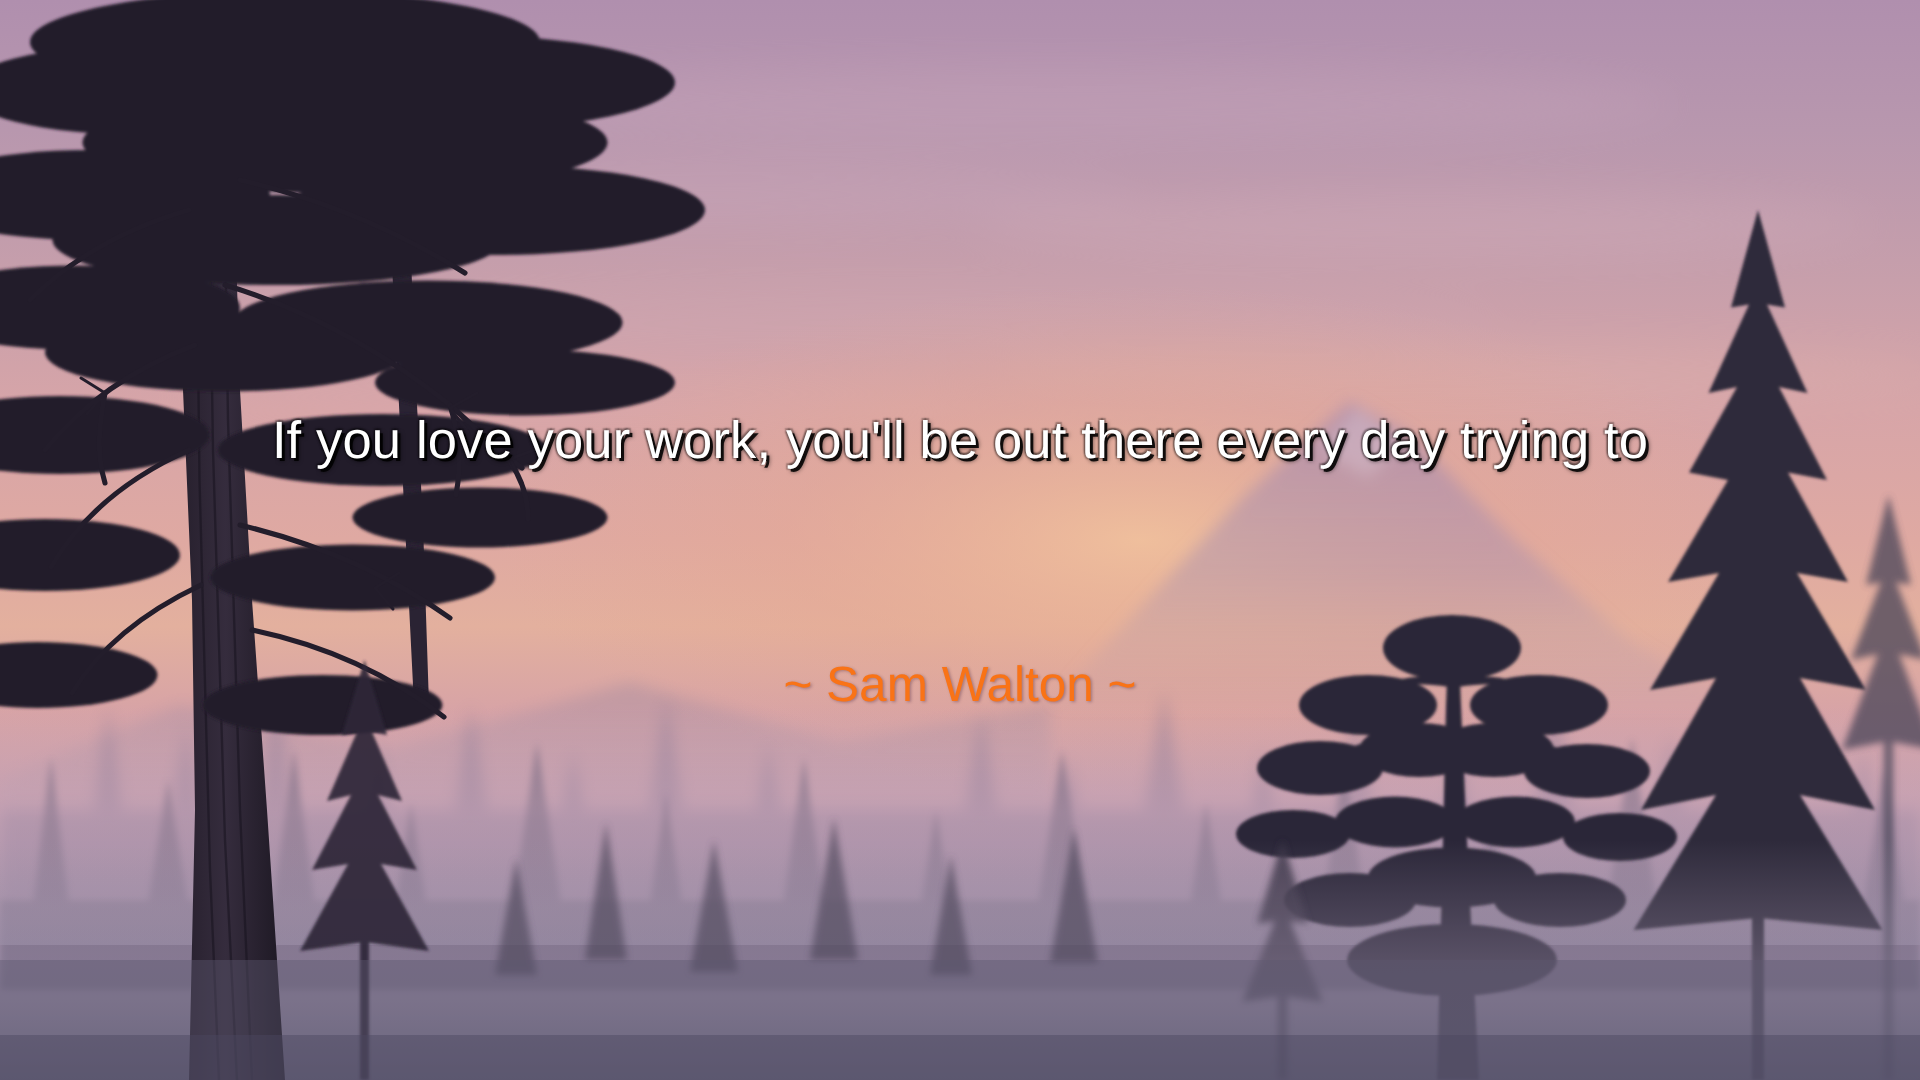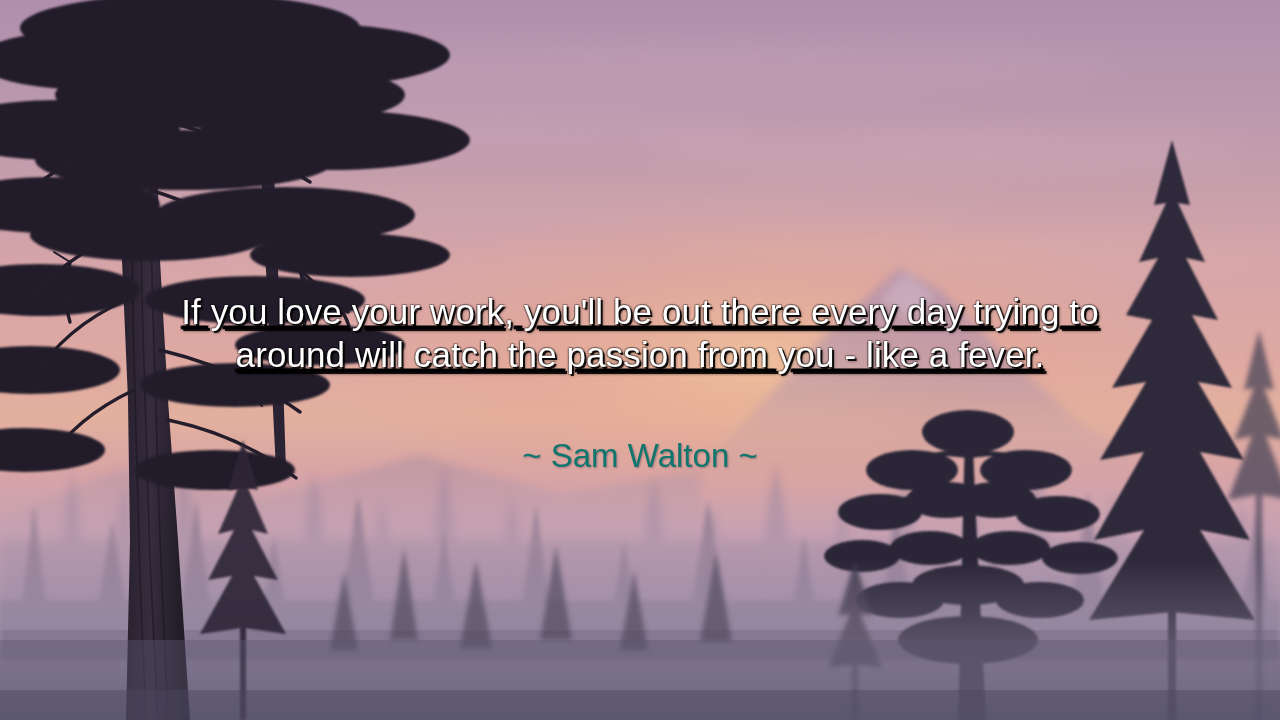--- a/index.html
+++ b/index.html
@@ -27,24 +27,23 @@
     top: 0;
     width: 1280px;
     height: 720px;
     z-index: 10;
     pointer-events: none;
   }
   .quote-block {
     position: absolute;
     left: 50%;
     transform: translateX(-50%);
-    top: 290px;
+    top: 272px;
     width: 1075px;
     text-align: center;
-    text-decoration: underline;
   }
   .quote-line {
     color: #ffffff;
     font-size: 35px;
     line-height: 43px;
     font-weight: 400;
     letter-spacing: 0.1px;
     white-space: nowrap;
     text-shadow:
        2px 2px 0px rgba(0,0,0,0.88),
@@ -53,21 +52,21 @@
        1px -1px 1px rgba(0,0,0,0.30),
       -1px  1px 1px rgba(0,0,0,0.30);
   }
   .attribution {
     position: absolute;
     left: 50%;
     transform: translateX(-50%);
     top: 436px;
     width: 900px;
     text-align: center;
-    color: #0f766e;
+    color: #f97316;
     font-size: 33px;
     line-height: 40px;
     font-weight: 400;
     white-space: nowrap;
     text-shadow: 1px 1px 2px rgba(60,30,60,0.35);
   }
 </style>
 </head>
 <body>
 
@@ -329,19 +328,18 @@
     </g>
 
     <rect x="0" y="640" width="1280" height="80" fill="#5d586f" opacity="0.42"></rect>
     <rect x="0" y="690" width="1280" height="30" fill="#4b4760" opacity="0.45"></rect>
   </svg>
 
   <div id="quote-overlay">
 
     <div class="quote-block">
       <div class="quote-line">If you love your work, you'll be out there every day trying to</div>
-      <div class="quote-line">around will catch the passion from you - like a fever.</div>
     </div>
 
     <div class="attribution">~ Sam Walton ~</div>
 
   </div>
 </div>
 
 </body></html>

